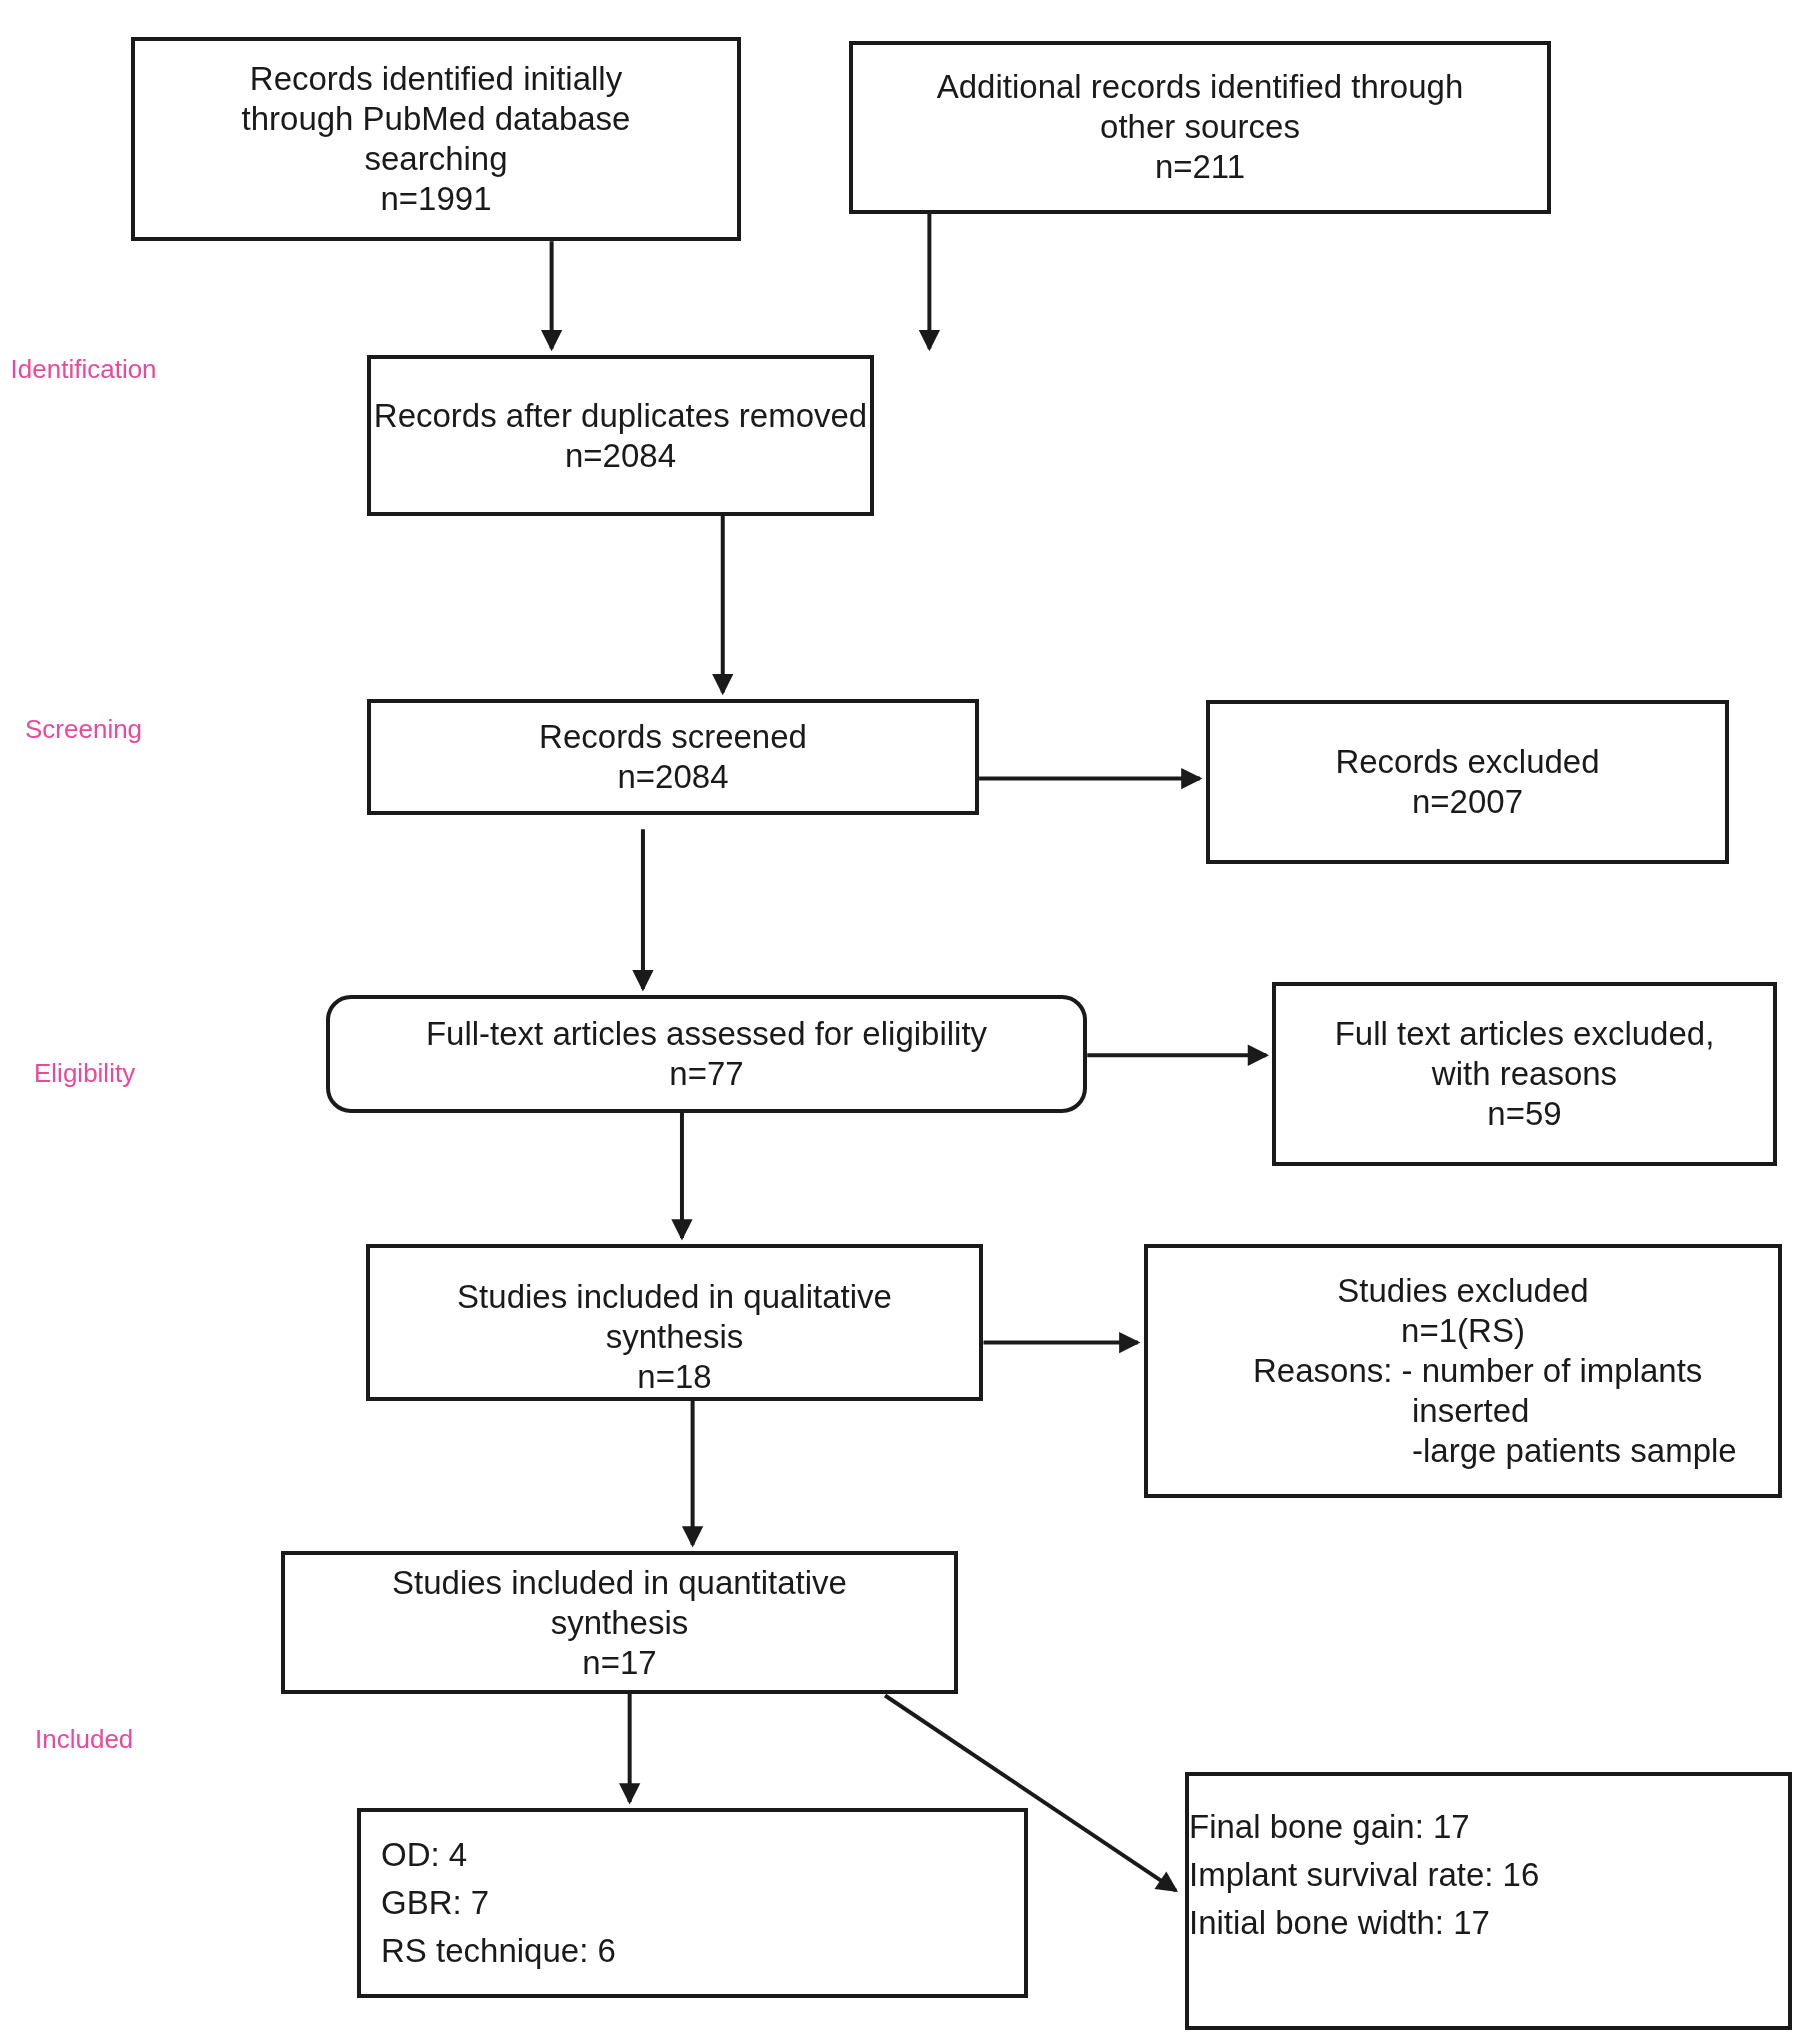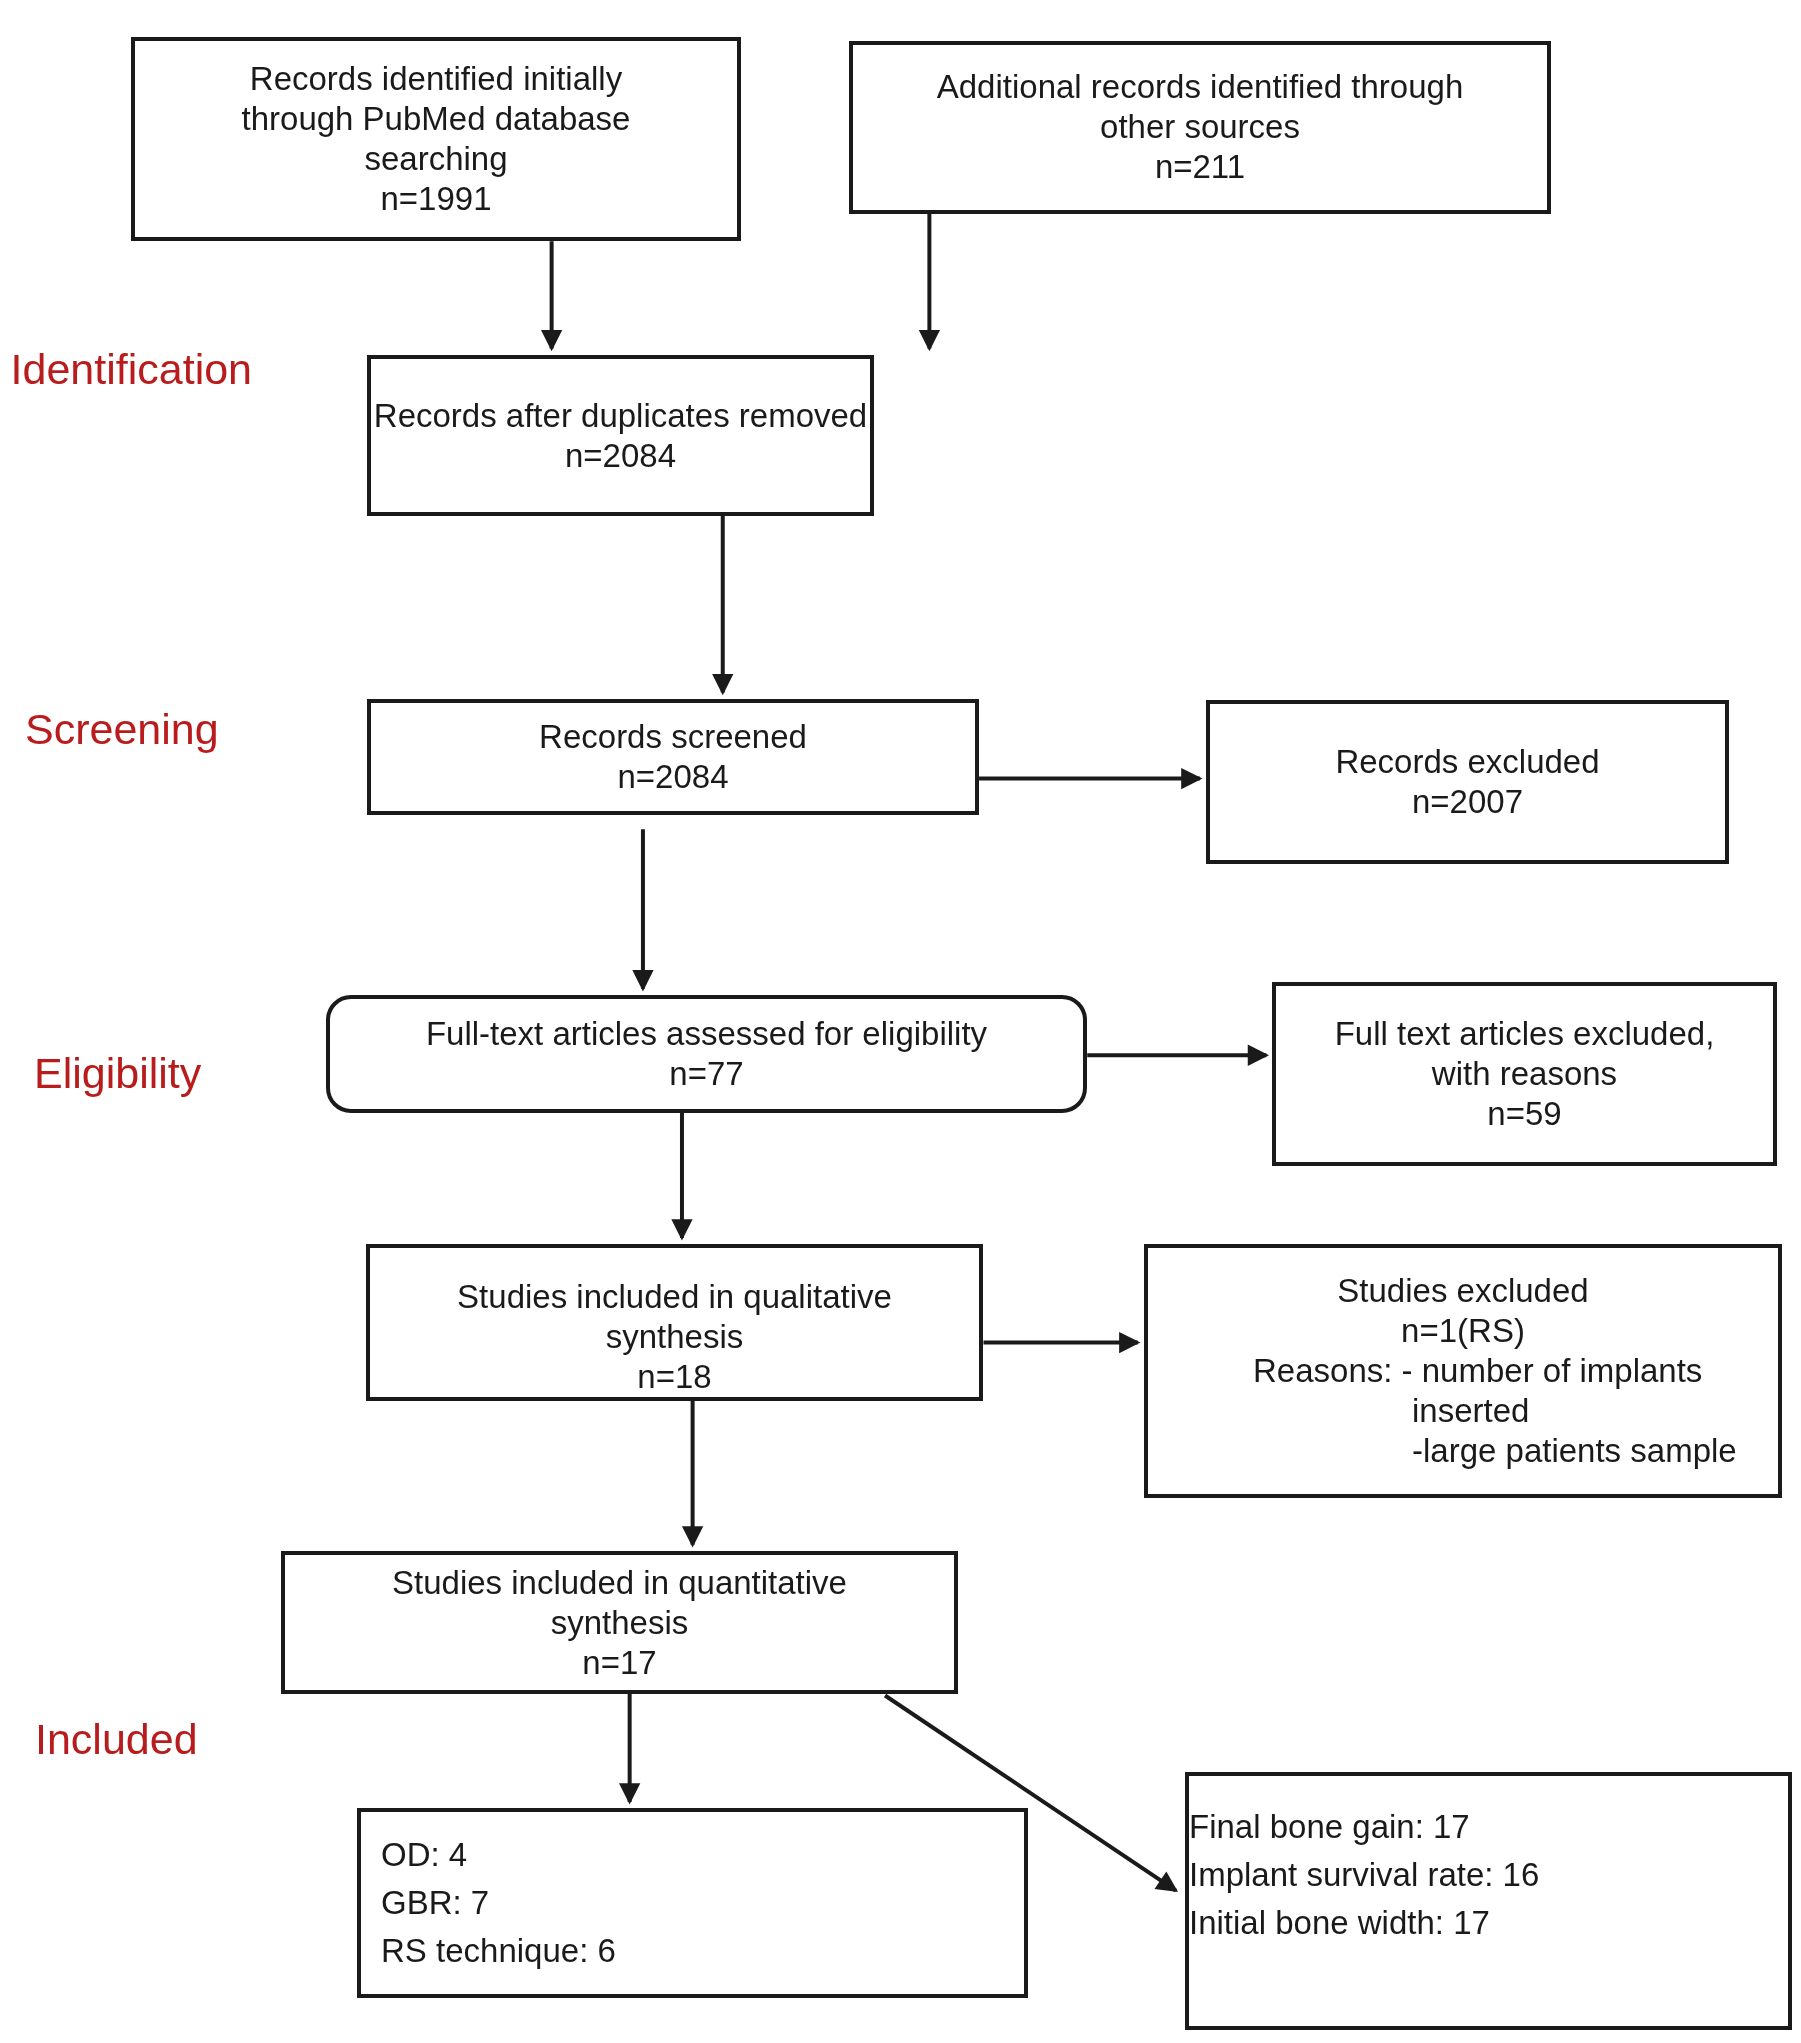--- a/index.html
+++ b/index.html
@@ -37,23 +37,23 @@
     line-height: 40px;
     color: #1a1a1a;
   }
   .box .ln { width: 100%; }
   .box.leftalign {
     text-align: left;
     line-height: 48px;
   }
   .stage {
     position: absolute;
-    font-size: 43px;
+    font-size: 26px;
     line-height: 43px;
-    color: #b91c1c;
+    color: #ec4899;
     white-space: nowrap;
   }
   
   .ln.reason      { text-align: left; padding-left: 105px; }
   .ln.reason-ind  { text-align: left; padding-left: 264px; }
   
   #box-records-identified     { left: 131px;  top: 37px;   width: 610px;  height: 204px; }
   #box-additional-records     { left: 849px;  top: 11.5px;   width: 702px;  height: 173px; margin-top: 29px; }
   #box-duplicates-removed     { left: 367px;  top: 355px;  width: 507px;  height: 161px; }
   #box-records-screened       { left: 367px;  top: 699px;  width: 612px;  height: 116px; }

